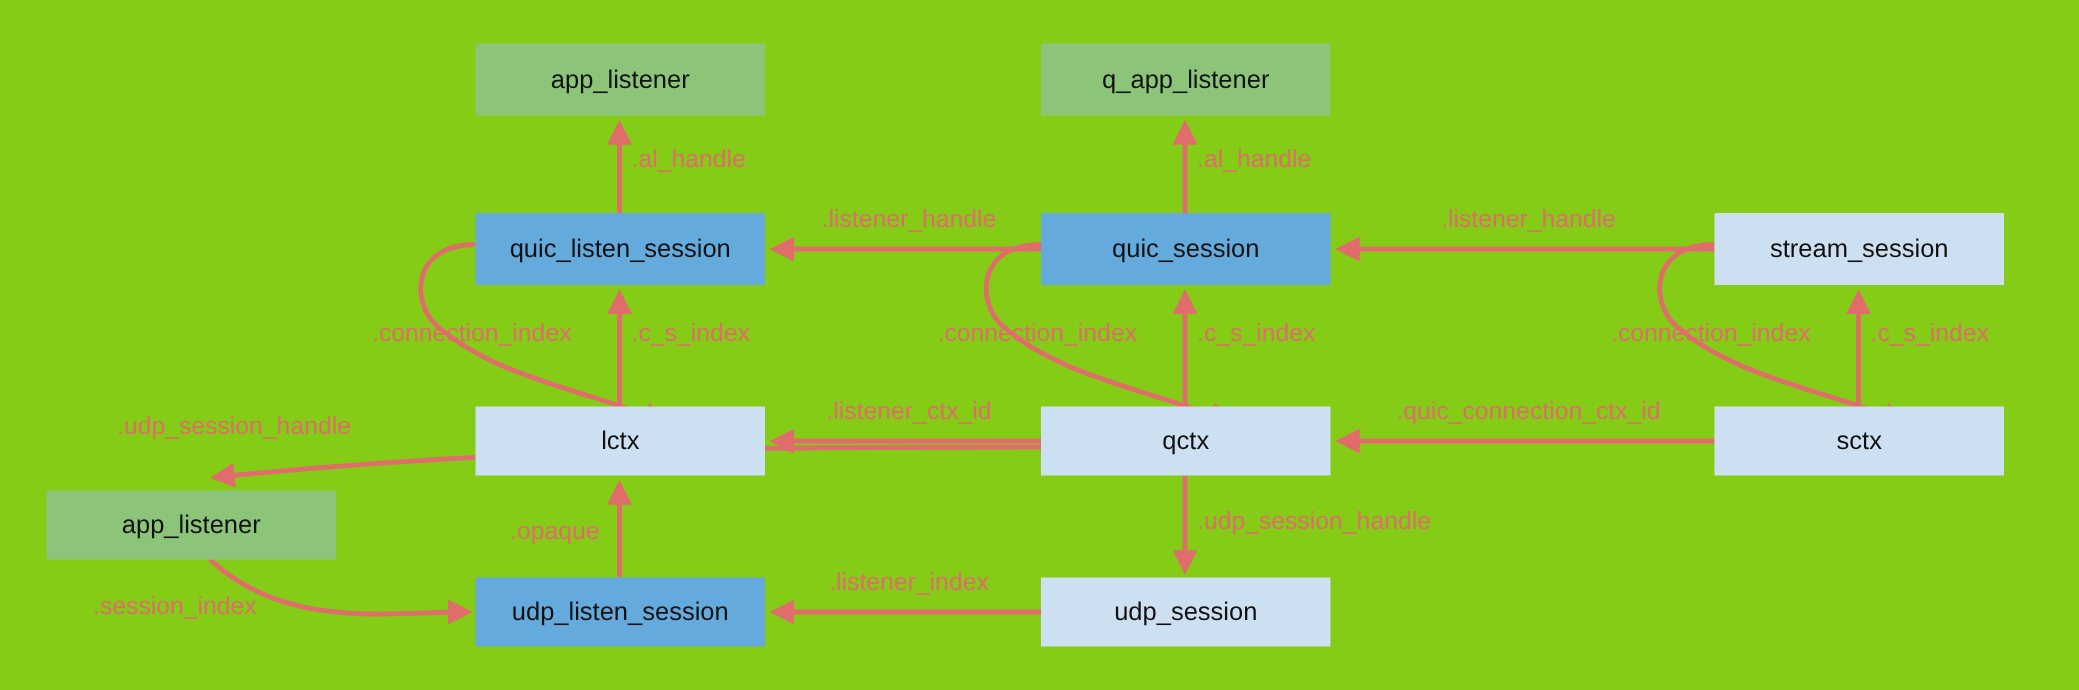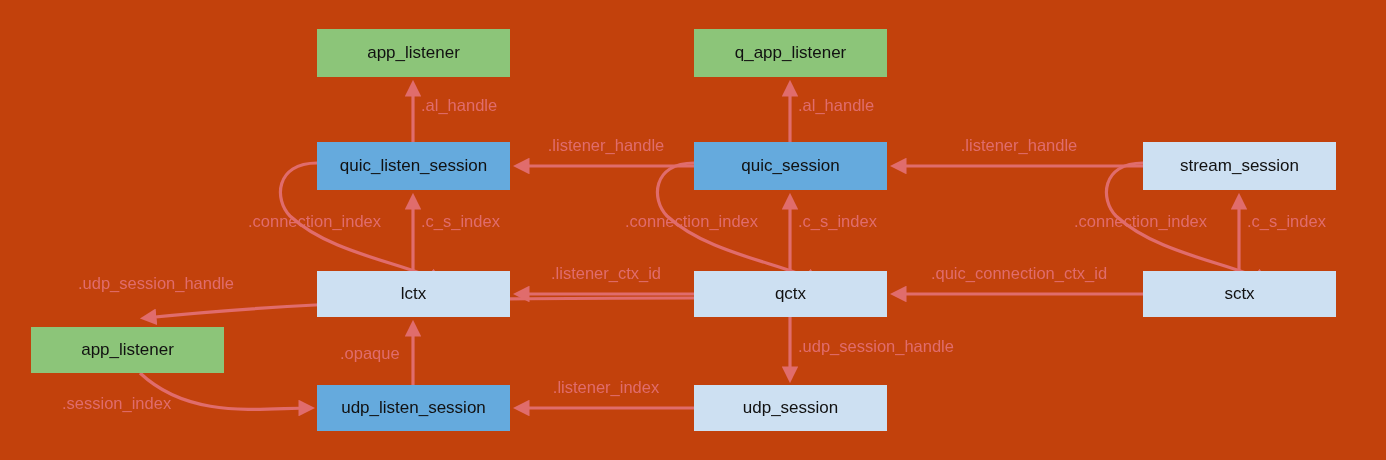--- a/index.html
+++ b/index.html
@@ -11,21 +11,21 @@
   body {
     width: 1386px;
     height: 460px;
     overflow: hidden;
     font-family: "Liberation Sans", sans-serif;
   }
   #diagram-root {
     position: relative;
     width: 1386px;
     height: 460px;
-    background: #c2410c;
+    background: #84cc16;
   }
   svg#diagram-svg {
     position: absolute;
     top: 0;
     left: 0;
     width: 1386px;
     height: 460px;
     display: block;
   }
   .node-rect {

